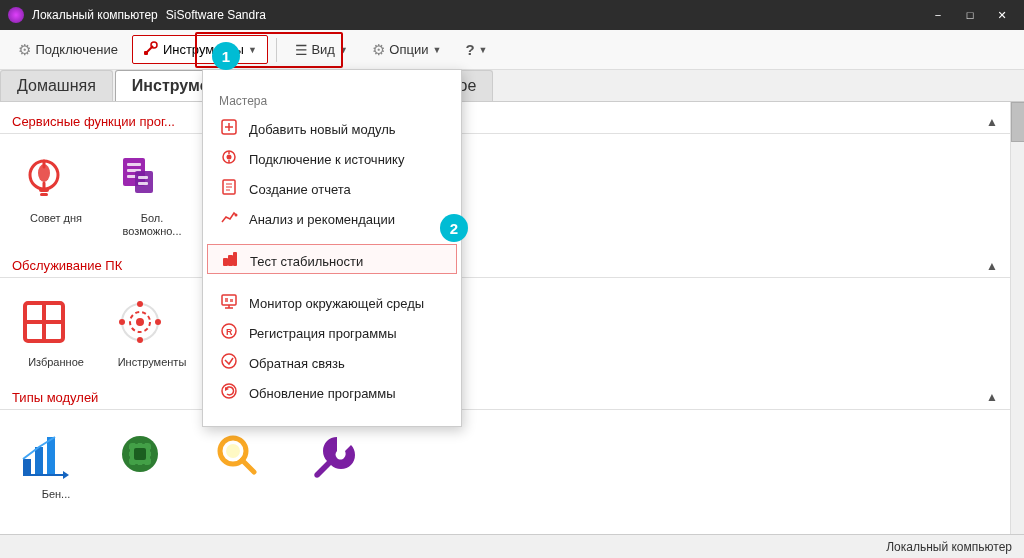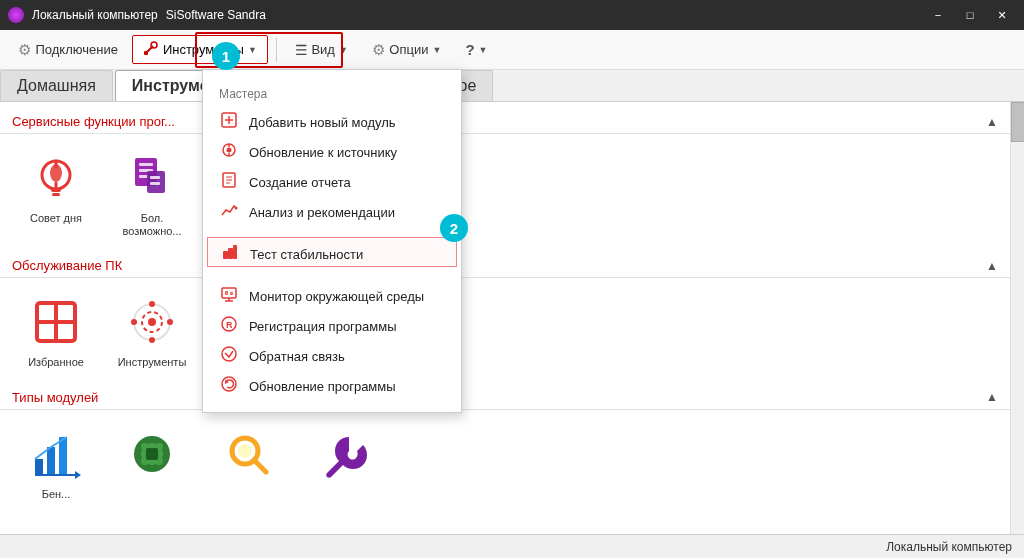--- a/index.html
+++ b/index.html
@@ -149,21 +149,20 @@
     .section-content {
       display: flex;
       flex-wrap: wrap;
       gap: 16px;
       padding: 8px 16px 16px;
     }
 
     .module-item {
       display: flex;
       flex-direction: column;
-      align-items: center;
       gap: 6px;
       width: 80px;
       cursor: pointer;
       text-align: center;
     }
     .module-icon {
       width: 56px;
       height: 56px;
       display: flex;
       align-items: center;
@@ -210,21 +209,21 @@
     }
     .dropdown-menu {
       position: absolute;
       top: 69px;
       left: 202px;
       width: 260px;
       background: #fff;
       border: 1px solid #ccc;
       box-shadow: 2px 4px 12px rgba(0,0,0,0.2);
       z-index: 200;
-      padding: 13px 0;
+      padding: 20px 0;
     }
     .menu-section-label {
       padding: 4px 16px;
       font-size: 12px;
       color: #777;
       font-weight: 500;
     }
     .menu-item {
       display: flex;
       align-items: flex-end;
@@ -518,21 +517,21 @@
 
   <div class="menu-item">
     <div class="menu-icon">
       <svg width="18" height="18" viewBox="0 0 18 18">
         <circle cx="9" cy="9" r="6" fill="none" stroke="#e53935" stroke-width="1.5"></circle>
         <line x1="9" y1="3" x2="9" y2="6" stroke="#e53935" stroke-width="1.5"></line>
         <line x1="9" y1="12" x2="9" y2="15" stroke="#e53935" stroke-width="1.5"></line>
         <circle cx="9" cy="9" r="2.5" fill="#e53935"></circle>
       </svg>
     </div>
-    <span>Обновление к источнику</span>
+    <span>Подключение к источнику</span>
   </div>
 
   <div class="menu-item">
     <div class="menu-icon">
       <svg width="18" height="18" viewBox="0 0 18 18">
         <rect x="3" y="2" width="12" height="14" rx="1" fill="none" stroke="#e53935" stroke-width="1.5"></rect>
         <line x1="6" y1="6" x2="12" y2="6" stroke="#e53935" stroke-width="1"></line>
         <line x1="6" y1="9" x2="12" y2="9" stroke="#e53935" stroke-width="1"></line>
         <line x1="6" y1="12" x2="10" y2="12" stroke="#e53935" stroke-width="1"></line>
       </svg>

